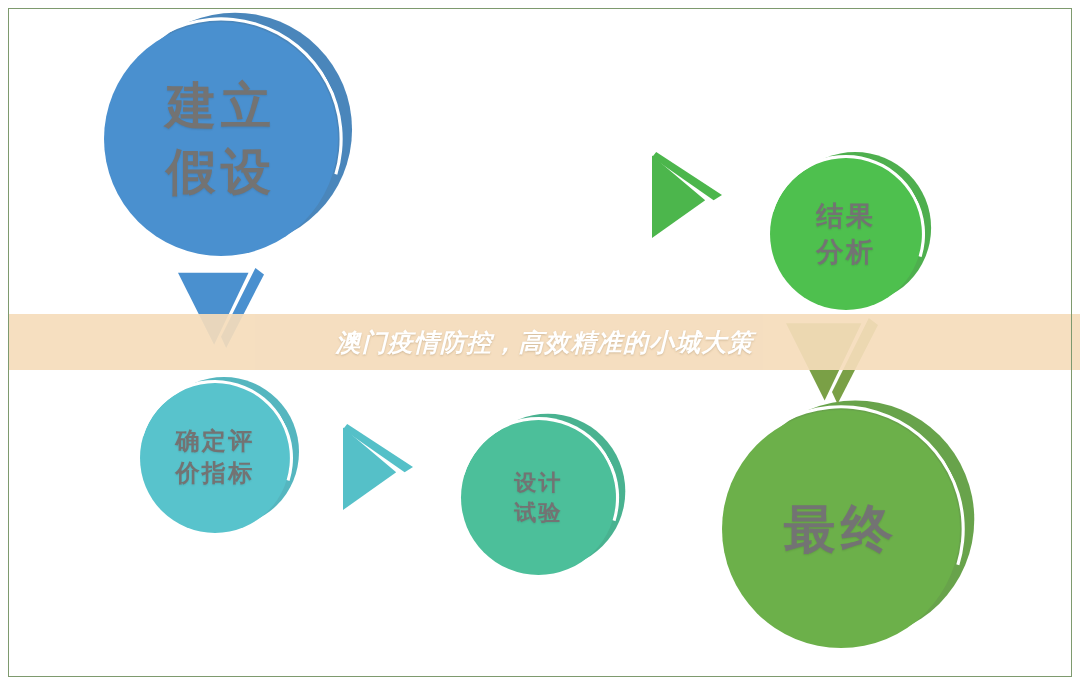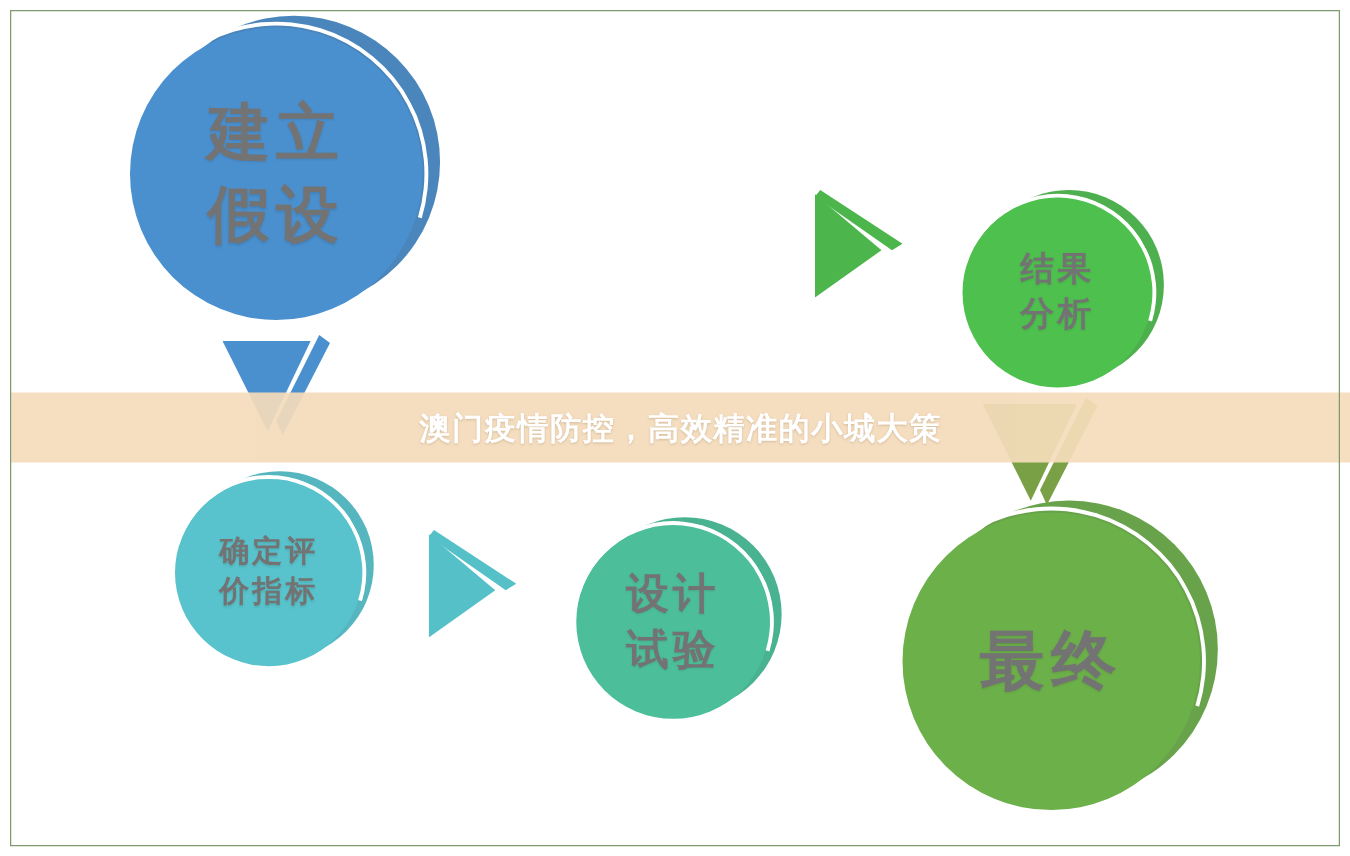--- a/index.html
+++ b/index.html
@@ -91,20 +91,21 @@
     position: absolute;
     left: 9px;
     right: 0;
     top: 314px;
     height: 56px;
     background: #f5dcbb;
     opacity: 0.92;
     display: flex;
     align-items: center;
     justify-content: center;
+    font-style: italic;
   }
   .banner-title {
     color: #ffffff;
     font-size: 25px;
     font-weight: 700;
     letter-spacing: 0.045em;
     text-shadow: 0 1px 2px rgba(120,90,50,0.30);
     white-space: nowrap;
   }
 </style>
@@ -141,21 +142,21 @@
     <div class="label" style="font-size: 24px;">
       <span>确定评</span>
       <span>价指标</span>
     </div>
   </div>
 
   <div class="node" id="n4" style="left: 461px; top: 420px; width: 155px; height: 155px;">
     <div class="shadow-disc" style="background: rgb(58, 171, 135);"></div>
     <div class="main-disc" style="background: rgb(76, 191, 154);"></div>
     <div class="ring-arc"></div>
-    <div class="label" style="font-size: 34px;">
+    <div class="label" style="font-size: 22px;">
       <span>设计</span>
       <span>试验</span>
     </div>
   </div>
 
   <div class="node" id="n5" style="left: 722px; top: 410px; width: 238px; height: 238px;">
     <div class="shadow-disc" style="background: rgb(91, 155, 60);"></div>
     <div class="main-disc" style="background: rgb(108, 176, 74);"></div>
     <div class="ring-arc"></div>
     <div class="label" style="font-size: 52px;">

